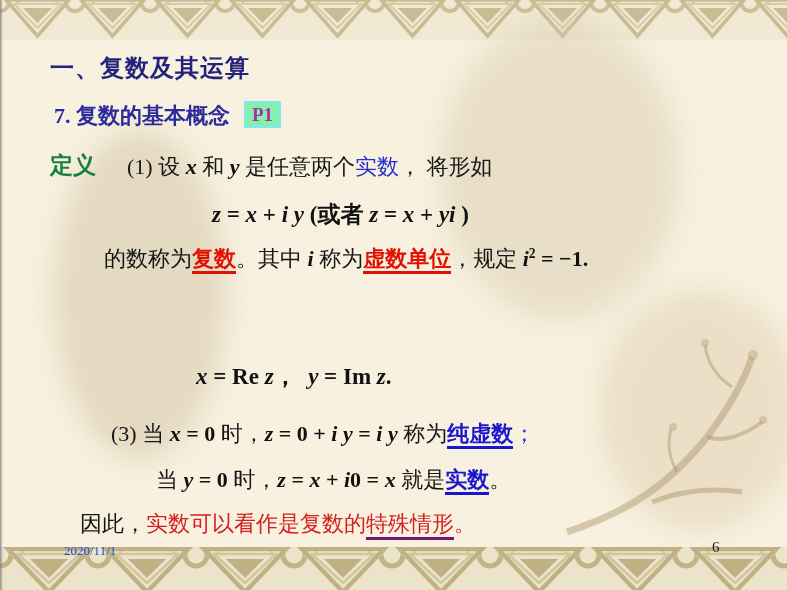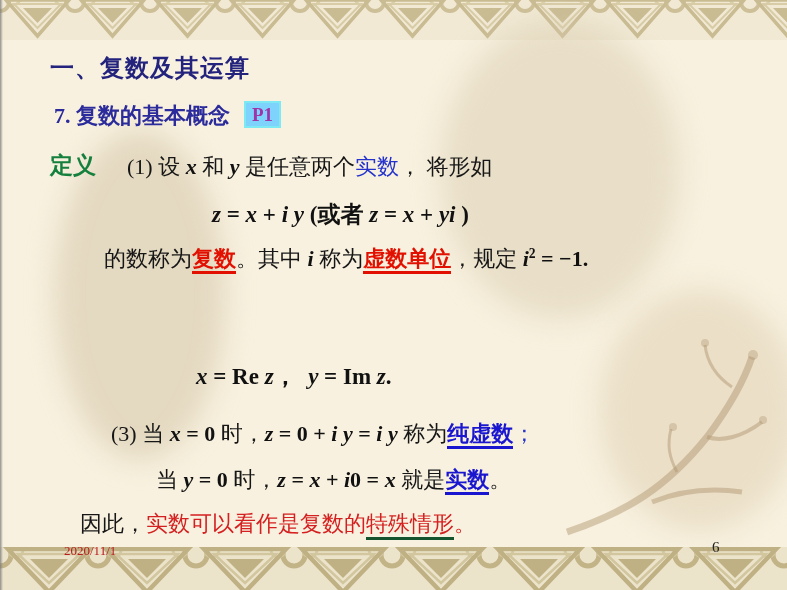--- a/index.html
+++ b/index.html
@@ -20,38 +20,38 @@
   .wm1{left:55px;top:90px;width:170px;height:330px;background:rgba(212,197,168,.55);}
   .wm2{left:440px;top:-20px;width:240px;height:300px;background:rgba(216,202,172,.45);}
   .wm3{left:600px;top:250px;width:200px;height:240px;background:rgba(214,198,166,.4);}
   .branch{position:absolute;right:0;bottom:0;pointer-events:none;}
   
   .line{position:absolute;white-space:pre;line-height:1.25;font-size:22px;color:#161616;z-index:4;}
   .title{font-size:24px;font-weight:bold;color:#23237d;letter-spacing:1px;}
   .section{font-size:22px;font-weight:bold;color:#2b2b9c;}
   .def-label{font-size:23px;font-weight:bold;color:#15803d;}
   .formula{font-size:23px;}
-  .small{font-size:13px;color:#b91c1c;}
+  .small{font-size:13px;color:#1d4ed8;}
   .pagenum{font-size:15px;color:#222;}
   .badge{
     display:inline-block;margin-left:14px;padding:0 6px;
-    background:#7dd3fc;border:2px solid #7de9f2;color:#a033a8;
+    background:#86efac;border:2px solid #7de9f2;color:#a033a8;
     font-weight:bold;font-size:19px;line-height:23px;vertical-align:2px;
   }
   
   .r-p{color:#161616;}
   .r-pb{color:#111;font-weight:bold;}
   .r-blue{color:#2533cc;}
   .r-mi{color:#111;font-weight:bold;font-style:italic;}
   .r-mn{color:#111;font-weight:bold;}
   .r-sup{color:#111;font-weight:bold;vertical-align:super;font-size:0.62em;}
   .r-rt{color:#e21000;font-weight:bold;border-bottom:3px solid #e21000;}
   .r-bt{color:#1a16d0;font-weight:bold;border-bottom:3px solid #1a16d0;}
   .r-red{color:#d42020;}
-  .r-redu{color:#d42020;border-bottom:3px solid #14532d;padding-bottom:1px;}
+  .r-redu{color:#d42020;border-bottom:3px solid #701a75;padding-bottom:1px;}
 </style>
 </head>
 <body>
 
 <div class="slide">
 
   <div class="strip strip-top">
     <svg width="787" height="40">
       <defs>
         <pattern id="triTop" width="75" height="40" patternUnits="userSpaceOnUse">

